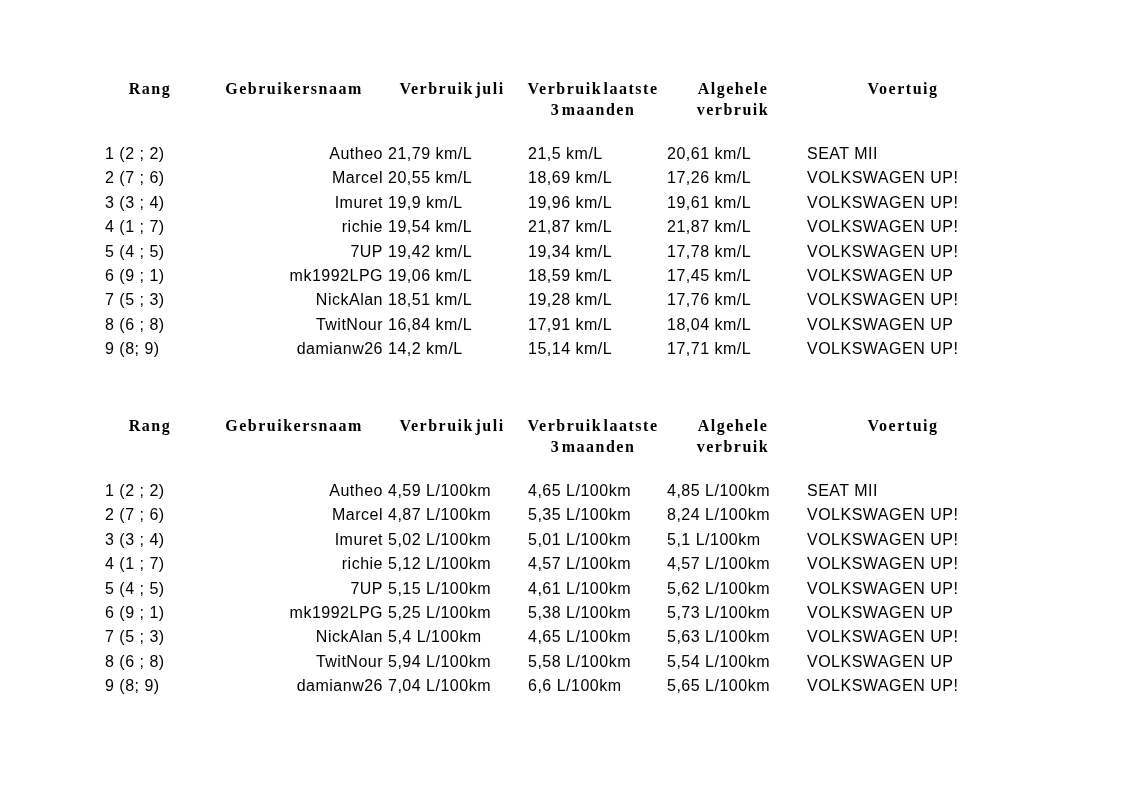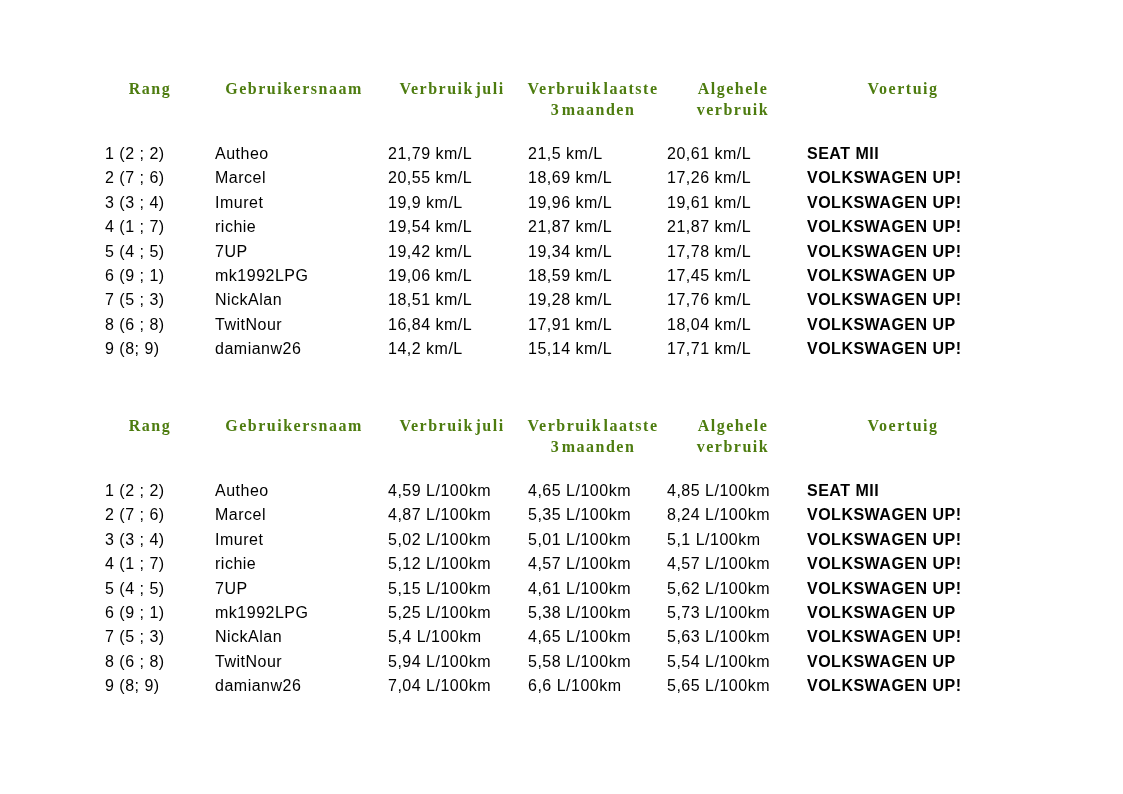--- a/index.html
+++ b/index.html
@@ -30,39 +30,39 @@
     font-family: "Liberation Serif", "DejaVu Serif", serif;
     font-weight: bold;
     font-size: 16px;
     line-height: 21px;
     letter-spacing: 1.5px;
     word-spacing: -4px;
     text-align: center;
     vertical-align: top;
     padding: 0;
     height: 64px;
-    color: #4d7c0f;
+    color: #000000;
   }
   table.leaderboard td {
     font-size: 16px;
     line-height: 24.4px;
     height: 24.4px;
     letter-spacing: 0.5px;
     padding: 0;
     vertical-align: middle;
     white-space: nowrap;
     color: #000000;
   }
   
   table.leaderboard td:nth-child(1) { padding-left: 10px; }
-  table.leaderboard td:nth-child(2) { padding-left: 10px; }
+  table.leaderboard td:nth-child(2) { padding-left: 10px; text-align: right; }
   table.leaderboard td:nth-child(3) { padding-left: 5px; }
   table.leaderboard td:nth-child(4) { padding-left: 7px; }
   table.leaderboard td:nth-child(5) { padding-left: 2px; }
-  table.leaderboard td:nth-child(6) { padding-left: 6px; font-weight: bold; }
+  table.leaderboard td:nth-child(6) { padding-left: 6px; }
 
   col.c-rank     { width: 110px; }
   col.c-user     { width: 178px; }
   col.c-july     { width: 138px; }
   col.c-3months  { width: 144px; }
   col.c-overall  { width: 136px; }
   col.c-vehicle  { width: 204px; }
 </style>
 </head>
 <body>

